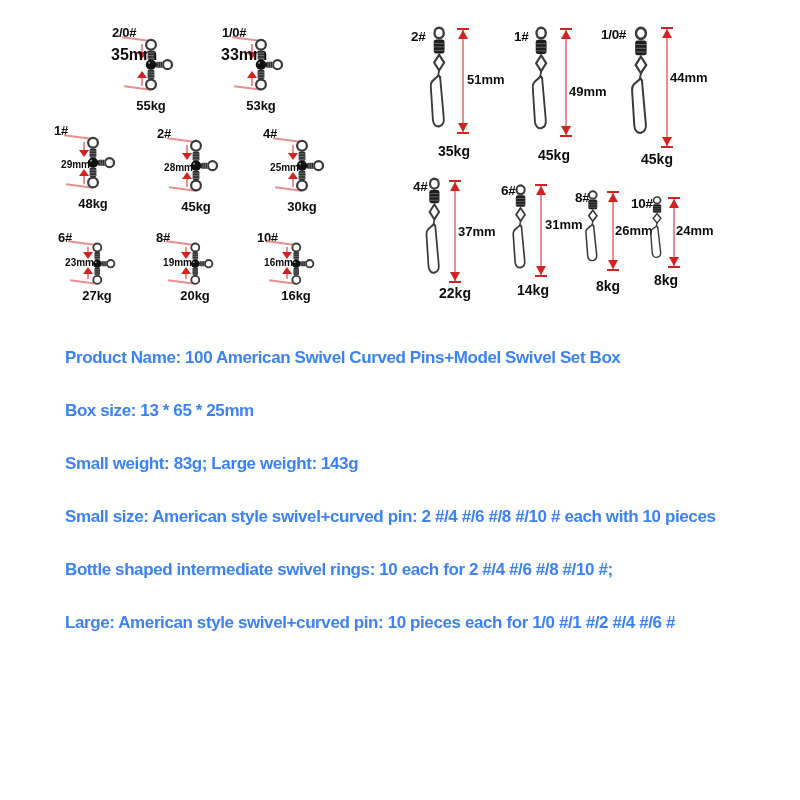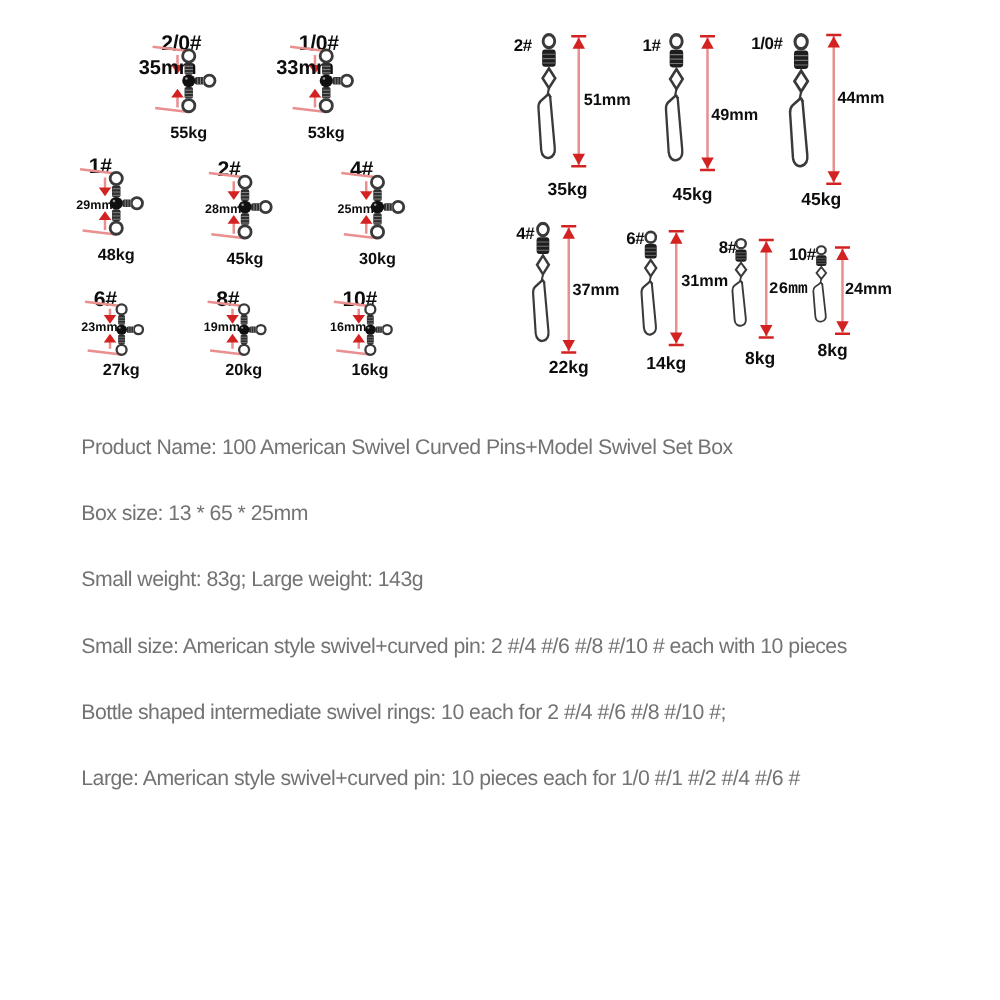--- a/index.html
+++ b/index.html
@@ -1,21 +1,21 @@
 <!DOCTYPE html>
 <html><head>
 <meta charset="utf-8">
 <style>
   html,body{margin:0;padding:0;background:#ffffff;}
   .canvas{position:relative;width:800px;height:800px;background:#ffffff;overflow:hidden;
           font-family:"Liberation Sans", sans-serif;color:#0d0d0d;}
 
   
   .cl{position:absolute;width:100px;height:88px;}
-  .cl-label{position:absolute;left:18px;top:0;font-weight:700;font-size:17px;letter-spacing:-0.3px;}
+  .cl-label{position:absolute;left:1px;top:0;font-weight:700;font-size:13px;letter-spacing:-0.3px;}
   .slant{position:absolute;height:2px;width:27px;background:#e98f8f;transform:rotate(7deg);}
   .slant.t{left:11px;top:13px;}
   .slant.b{left:13px;top:62px;}
   .varrow{position:absolute;width:10px;height:13px;}
   .varrow::before{content:"";position:absolute;left:4px;top:0;bottom:0;width:1.6px;background:#e98f8f;}
   .varrow.down{left:26px;top:19px;}
   .varrow.down::after{content:"";position:absolute;left:0;bottom:-2px;width:0;height:0;
       border-left:5px solid transparent;border-right:5px solid transparent;border-top:7px solid #d32222;}
   .varrow.up{left:26px;top:48px;}
   .varrow.up::after{content:"";position:absolute;left:0;top:-2px;width:0;height:0;
@@ -59,28 +59,28 @@
   .s2 .sn-label{left:3px;top:3px;}  .s2 .sn-fig{left:29px;top:2px;width:36px;height:115px;}
   .s2 .measure{left:63px;top:3px;height:121px;} .s2 .sn-mm{left:72px;top:46px;} .s2 .sn-kg{left:24px;top:127px;}
   .s3{left:405px;top:177px;height:122px;}
   .s3 .sn-label{left:8px;top:2px;}  .s3 .sn-fig{left:17px;top:0;width:32px;height:103px;}
   .s3 .measure{left:44px;top:3px;height:103px;} .s3 .sn-mm{left:53px;top:47px;} .s3 .sn-kg{left:15px;top:108px;}
   .s4{left:490px;top:180px;height:118px;}
   .s4 .sn-label{left:11px;top:3px;} .s4 .sn-fig{left:19px;top:4px;width:30px;height:90px;}
   .s4 .measure{left:45px;top:4px;height:93px;} .s4 .sn-mm{left:55px;top:37px;} .s4 .sn-kg{left:8px;top:102px;}
   .s5{left:565px;top:180px;height:114px;}
   .s5 .sn-label{left:10px;top:10px;} .s5 .sn-fig{left:17px;top:10px;width:28px;height:76px;}
-  .s5 .measure{left:42px;top:11px;height:80px;} .s5 .sn-mm{left:50px;top:43px;font-family:Liberation Mono, monospace;} .s5 .sn-kg{left:8px;top:98px;}
+  .s5 .measure{left:42px;top:11px;height:80px;} .s5 .sn-mm{left:50px;top:43px;} .s5 .sn-kg{left:8px;top:98px;}
   .s6{left:628px;top:180px;height:108px;}
   .s6 .sn-label{left:3px;top:16px;} .s6 .sn-fig{left:19px;top:16px;width:26px;height:66px;}
   .s6 .measure{left:40px;top:17px;height:71px;} .s6 .sn-mm{left:48px;top:43px;} .s6 .sn-kg{left:3px;top:92px;}
 
   
   .desc{position:absolute;left:65px;top:348px;display:flex;flex-direction:column;gap:31px;}
-  .desc-line{font-size:17px;font-weight:400;letter-spacing:-0.4px;height:22px;white-space:nowrap;color:#737373;}
+  .desc-line{font-size:17px;font-weight:700;letter-spacing:-0.4px;height:22px;white-space:nowrap;color:#3b82f6;}
 </style>
 </head>
 <body>
 
 <svg width="0" height="0" style="position:absolute" aria-hidden="true">
   <defs>
     <symbol id="sym-crossline" viewBox="0 0 60 72">
       <g fill="none" stroke="#3a3a3a" stroke-width="3">
         <circle cx="28" cy="9" r="6.5"></circle>
         <circle cx="28" cy="62" r="6.5"></circle>

